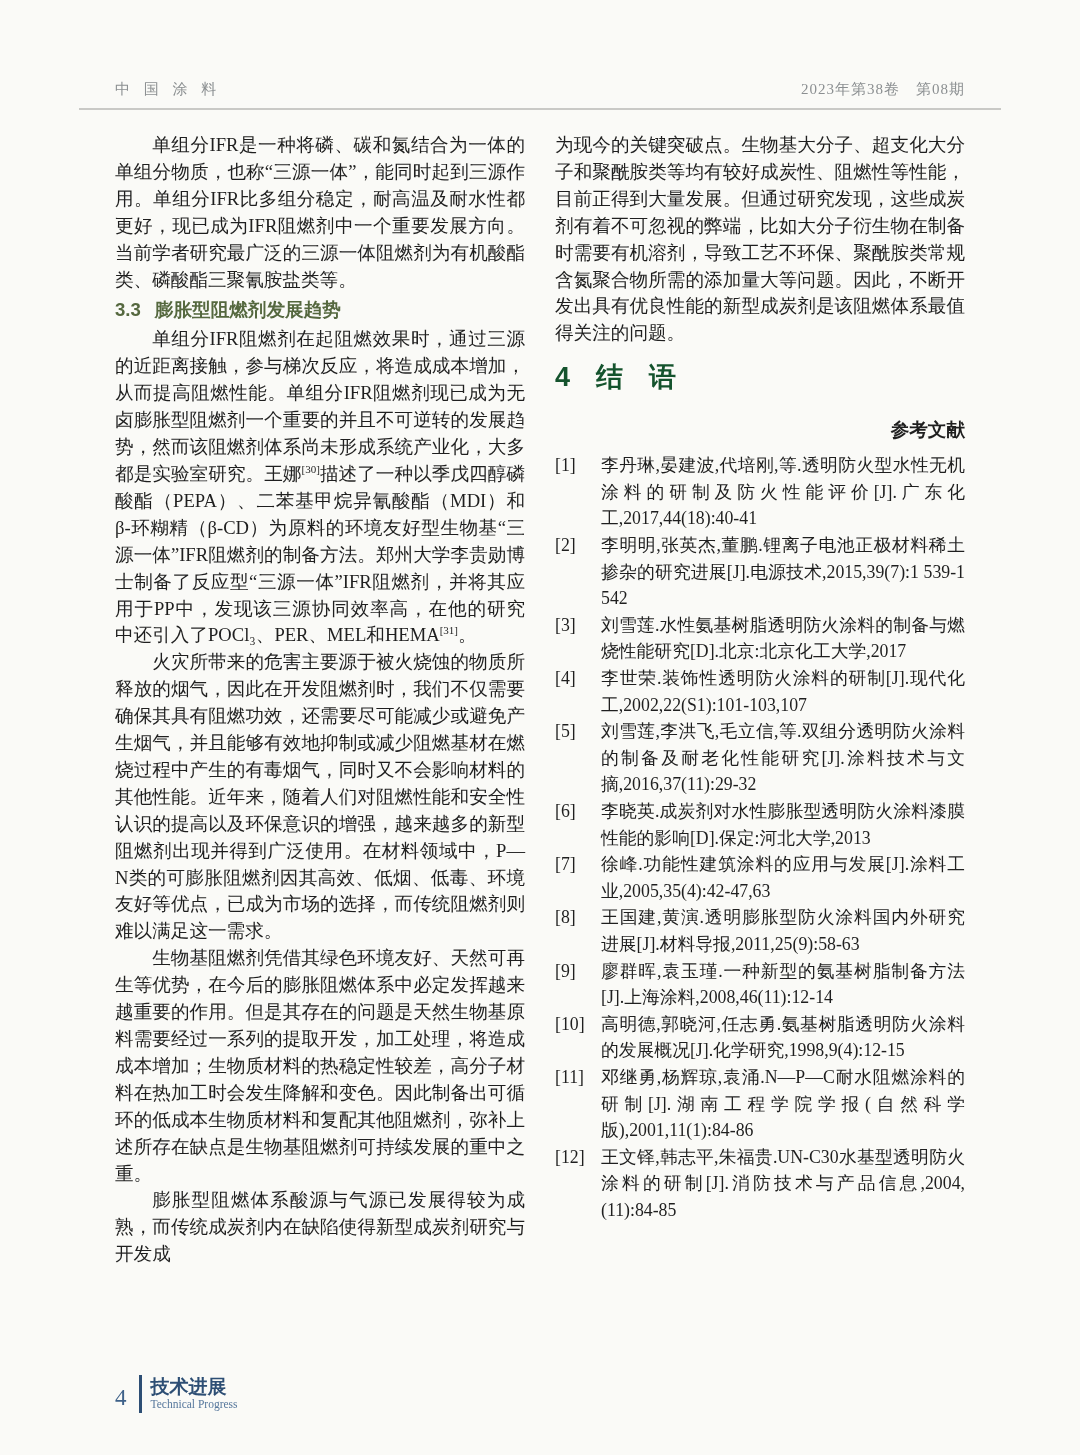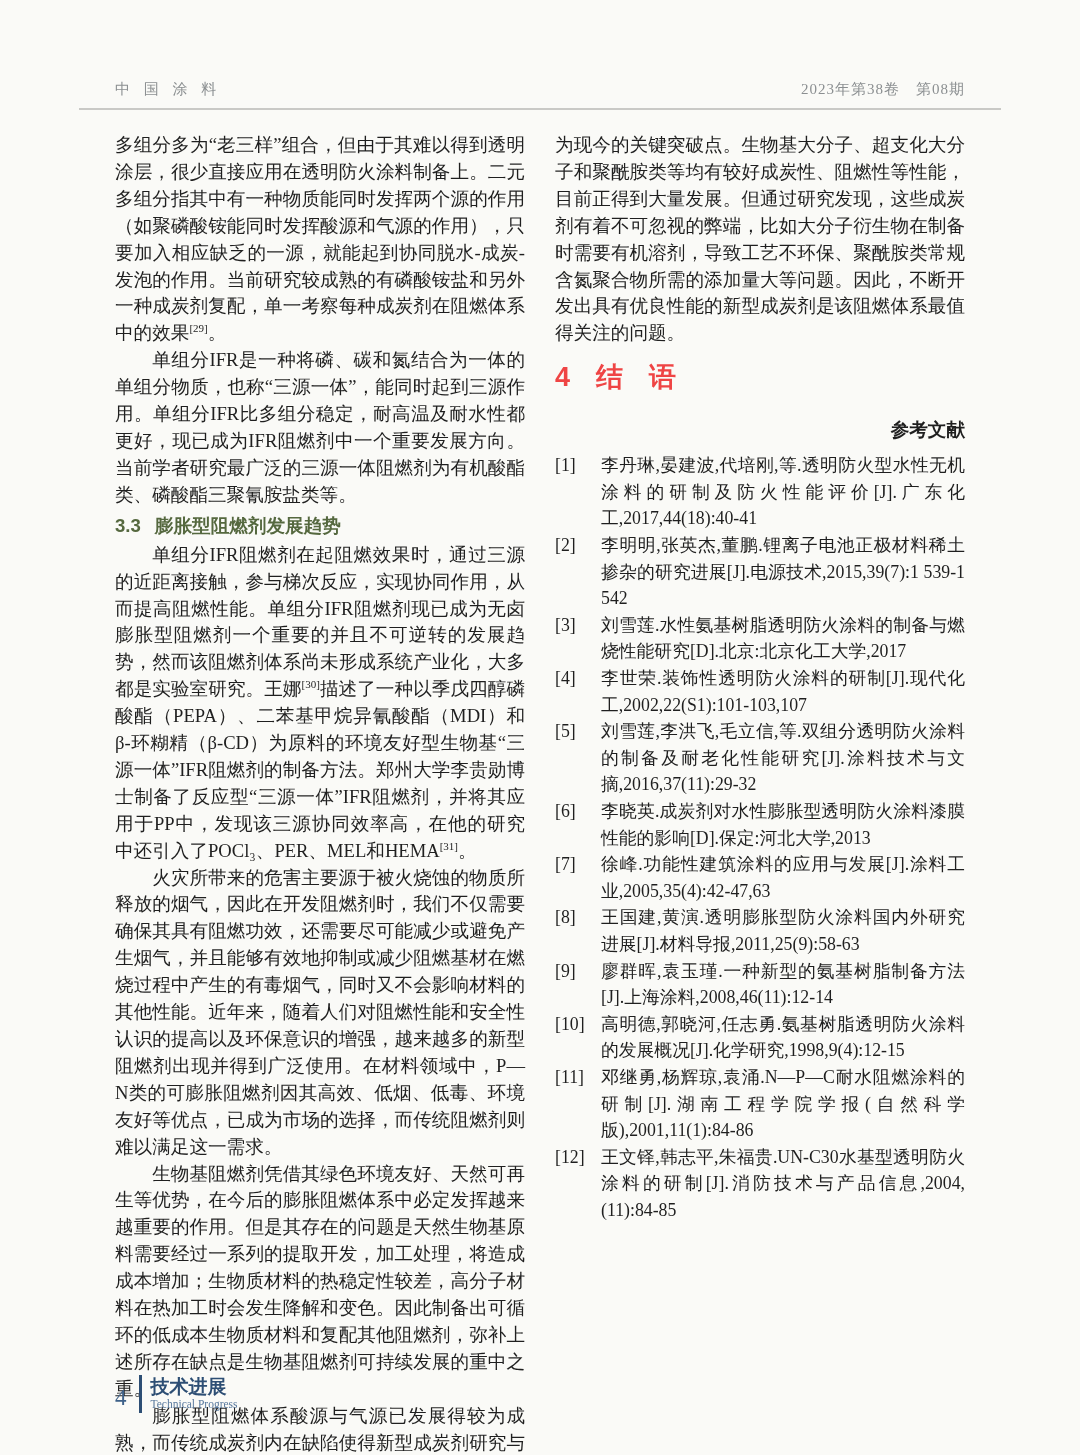--- a/index.html
+++ b/index.html
@@ -46,21 +46,21 @@
     color:#55683f;
     font-size:18.6px;
     line-height:27px;
     margin:3px 0 3px 0;
   }
   .subsection-heading .sec-num { margin-right:14px;margin-top:32px; }
 
   .section-heading {
     font-family:"Liberation Sans","DejaVu Sans",sans-serif;
     font-weight:bold;
-    color:#ef4444;
+    color:#14532d;
     font-size:27px;
     line-height:32px;
     margin:14px 0 8px 0;
   }
   .section-heading .sec-num { margin-right:26px; }
   .section-heading .sec-title { letter-spacing:26px; }
 
   
   .ref-title {
     text-align:right;
@@ -112,27 +112,26 @@
 
   <div class="header">
     <span class="journal-name">中 国 涂 料</span>
     <span class="issue-info">2023年第38卷　第08期</span>
   </div>
 
   <div class="columns">
 
     <div class="col">
 
-      <p class="para"><span>多组分多为“老三样”组合，但由于其难以得到透明涂层，很少直接应用在透明防火涂料制备上。二元多组分指其中有一种物质能同时发挥两个源的作用（如聚磷酸铵能同时发挥酸源和气源的作用），只要加入相应缺乏的一源，就能起到协同脱水-成炭-发泡的作用。当前研究较成熟的有磷酸铵盐和另外一种成炭剂复配，单一考察每种成炭剂在阻燃体系中的效果</span><sup class="sup">[29]</sup><span>。</span></p>
 
       <p class="para indent">单组分IFR是一种将磷、碳和氮结合为一体的单组分物质，也称“三源一体”，能同时起到三源作用。单组分IFR比多组分稳定，耐高温及耐水性都更好，现已成为IFR阻燃剂中一个重要发展方向。当前学者研究最广泛的三源一体阻燃剂为有机酸酯类、磷酸酯三聚氰胺盐类等。</p>
 
       <h3 class="subsection-heading"><span class="sec-num">3.3</span><span>膨胀型阻燃剂发展趋势</span></h3>
 
-      <p class="para indent"><span>单组分IFR阻燃剂在起阻燃效果时，通过三源的近距离接触，参与梯次反应，实现协同作用，从而提高阻燃性能。单组分IFR阻燃剂现已成为无卤膨胀型阻燃剂一个重要的并且不可逆转的发展趋势，然而该阻燃剂体系尚未形成系统产业化，大多都是实验室研究。王娜</span><sup class="sup">[30]</sup><span>描述了一种以季戊四醇磷酸酯（PEPA）、二苯基甲烷异氰酸酯（MDI）和β-环糊精（β-CD）为原料的环境友好型生物基“三源一体”IFR阻燃剂的制备方法。郑州大学李贵勋博士制备了反应型“三源一体”IFR阻燃剂，并将其应用于PP中，发现该三源协同效率高，在他的研究中还引入了POCl₃、PER、MEL和HEMA</span><sup class="sup">[31]</sup><span>。</span></p>
+      <p class="para indent"><span>单组分IFR阻燃剂在起阻燃效果时，通过三源的近距离接触，参与梯次反应，将造成成本增加，从而提高阻燃性能。单组分IFR阻燃剂现已成为无卤膨胀型阻燃剂一个重要的并且不可逆转的发展趋势，然而该阻燃剂体系尚未形成系统产业化，大多都是实验室研究。王娜</span><sup class="sup">[30]</sup><span>描述了一种以季戊四醇磷酸酯（PEPA）、二苯基甲烷异氰酸酯（MDI）和β-环糊精（β-CD）为原料的环境友好型生物基“三源一体”IFR阻燃剂的制备方法。郑州大学李贵勋博士制备了反应型“三源一体”IFR阻燃剂，并将其应用于PP中，发现该三源协同效率高，在他的研究中还引入了POCl₃、PER、MEL和HEMA</span><sup class="sup">[31]</sup><span>。</span></p>
 
       <p class="para indent">火灾所带来的危害主要源于被火烧蚀的物质所释放的烟气，因此在开发阻燃剂时，我们不仅需要确保其具有阻燃功效，还需要尽可能减少或避免产生烟气，并且能够有效地抑制或减少阻燃基材在燃烧过程中产生的有毒烟气，同时又不会影响材料的其他性能。近年来，随着人们对阻燃性能和安全性认识的提高以及环保意识的增强，越来越多的新型阻燃剂出现并得到广泛使用。在材料领域中，P—N类的可膨胀阻燃剂因其高效、低烟、低毒、环境友好等优点，已成为市场的选择，而传统阻燃剂则难以满足这一需求。</p>
 
       <p class="para indent">生物基阻燃剂凭借其绿色环境友好、天然可再生等优势，在今后的膨胀阻燃体系中必定发挥越来越重要的作用。但是其存在的问题是天然生物基原料需要经过一系列的提取开发，加工处理，将造成成本增加；生物质材料的热稳定性较差，高分子材料在热加工时会发生降解和变色。因此制备出可循环的低成本生物质材料和复配其他阻燃剂，弥补上述所存在缺点是生物基阻燃剂可持续发展的重中之重。</p>
 
       <p class="para indent">膨胀型阻燃体系酸源与气源已发展得较为成熟，而传统成炭剂内在缺陷使得新型成炭剂研究与开发成</p>
 
     </div>
 
     <div class="col">

